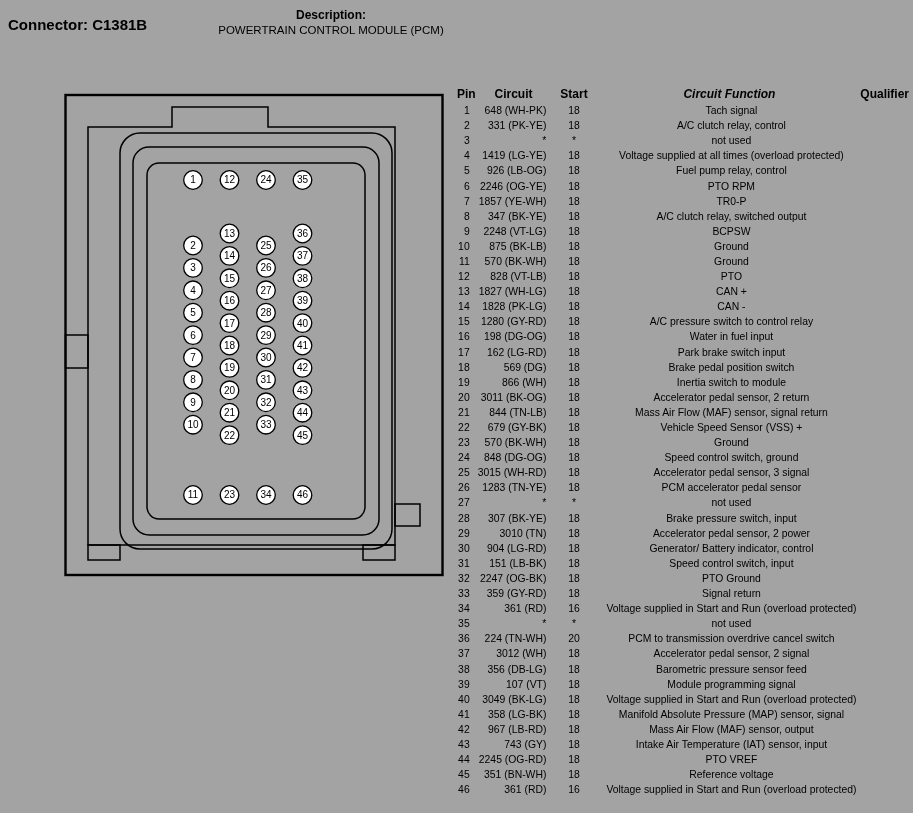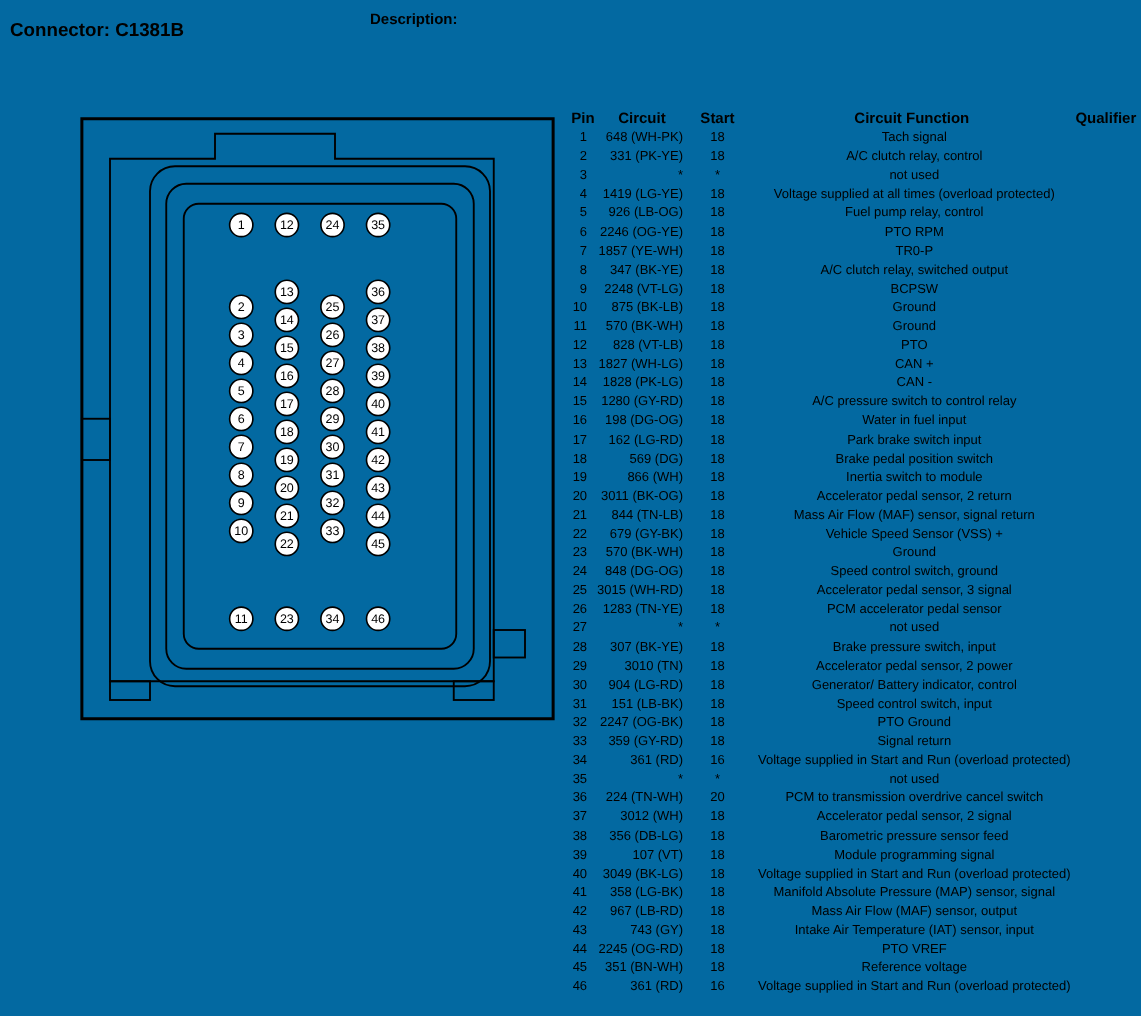--- a/index.html
+++ b/index.html
@@ -1,17 +1,17 @@
 <!DOCTYPE html>
 <html><head>
 <meta charset="utf-8">
 <style>
   html,body { margin:0; padding:0; background:#fff; }
   .page {
-    position:relative; width:913px; height:813px; background:#0369a1;
+    position:relative; width:913px; height:813px; background:#a3a3a3;
     font-family:"Liberation Sans", sans-serif; color:#000; overflow:hidden;
   }
   
   .hdr-connector {
     position:absolute; left:8px; top:16px; font-size:15px; font-weight:bold; white-space:nowrap;
   }
   .hdr-block { position:absolute; top:8px; text-align:center; line-height:14px; }
   .hdr-desc   { left:175px; width:240px;margin-left:36px; }
   .hdr-harn   { left:478px; width:124px; }
   .hdr-base   { left:720px; width:134px; }
@@ -32,32 +32,33 @@
   .pin-table col.w1 { width:70px; }
   .pin-table col.w2 { width:50px; }
   .pin-table col.w3 { width:262px; }
   .pin-table col.w4 { width:50px; }
   .pin-table .c0 { text-align:right; padding-right:8px; }
   .pin-table th.c0 { padding-right:2px; }
   .pin-table .c1 { text-align:right; padding-right:3px; }
   .pin-table th.c1 { text-align:center; padding-right:0; }
   .pin-table .c2 { text-align:center; }
   .pin-table .c3 { text-align:center; padding-left:4px; }
-  .pin-table th.c3 { text-align:center; padding-left:0; }
+  .pin-table th.c3 { text-align:center; padding-left:0;font-style:italic; }
   .pin-table .c4 { text-align:right; padding-right:4px; }
 </style>
 </head>
 <body>
 
 <div class="page">
 
   <div class="hdr-connector">Connector: C1381B</div>
 
   <div class="hdr-block hdr-desc">
     <div class="hdr-label">Description:</div>
+    <div class="hdr-value">POWERTRAIN CONTROL MODULE (PCM)</div>
   </div>
 
 
 
   <svg class="connector-svg" id="connector-svg" width="382" height="486" viewBox="0 0 382 486">
 
     <rect class="thick" x="2.5" y="3" width="377" height="480"></rect>
 
     <path class="mid" d="M25,35 L109,35 L109,15 L205,15 L205,35 L332,35 L332,453 L25,453 Z"></path>
 

